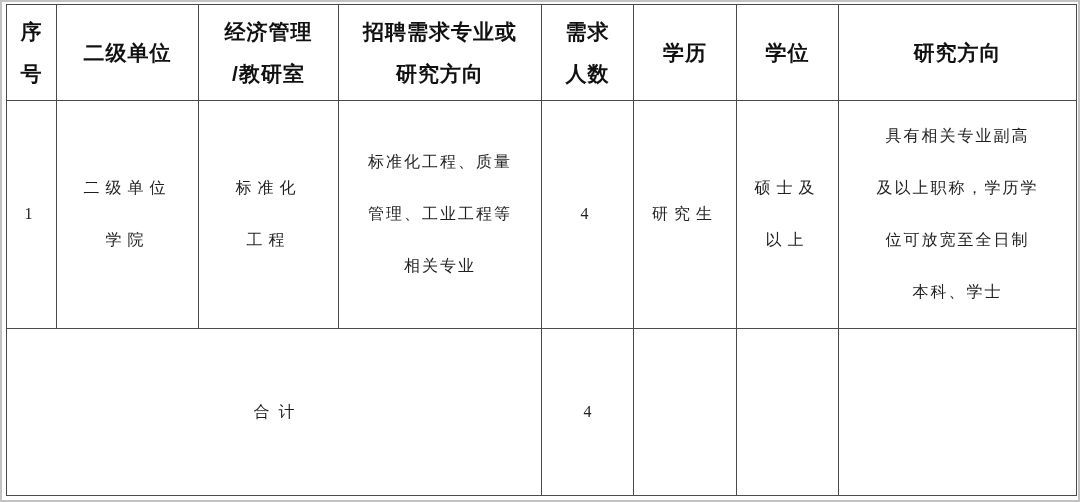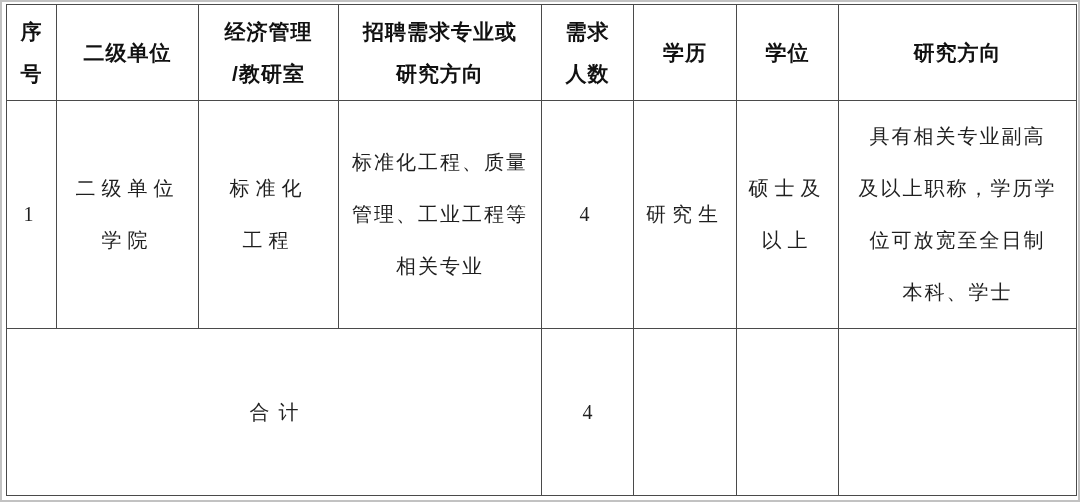--- a/index.html
+++ b/index.html
@@ -45,21 +45,21 @@
   }
   table.recruit th {
     font-family: "Liberation Sans", sans-serif;
     font-weight: 700;
     font-size: 21px;
     line-height: 42px;
     color: #111111;
     letter-spacing: 1px;
   }
   table.recruit td {
-    font-size: 20px;
+    font-size: 16px;
     line-height: 52px;
     font-weight: 400;
   }
   tr.header-row   { height: 96px; }
   tr.data-row     { height: 226px; }
   tr.total-row    { height: 166px; }
 
   td.sp-wide  { letter-spacing: 6px; }
   td.sp-tight { letter-spacing: 2px; }
   td.total-label { letter-spacing: 9px; text-indent: 9px; }

